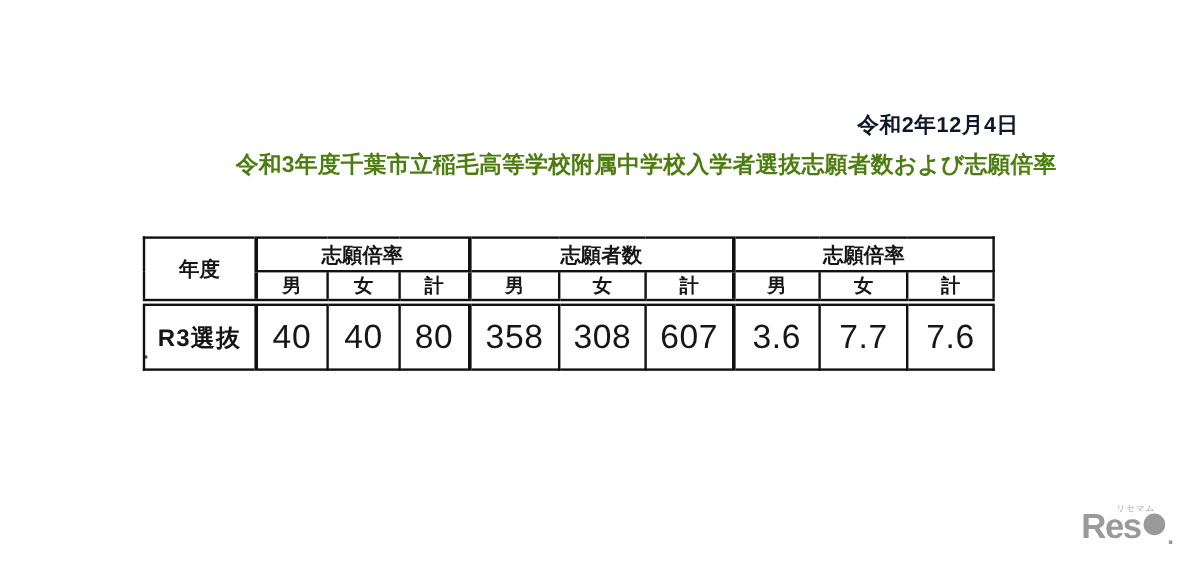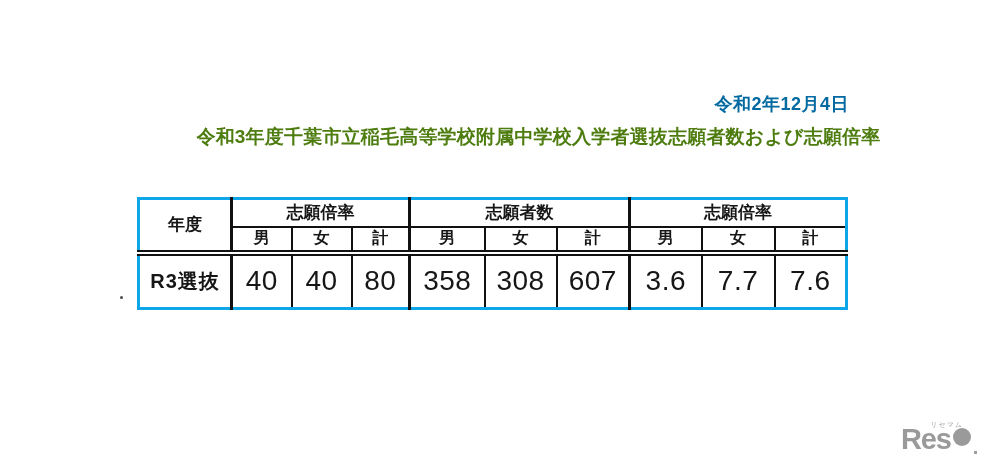--- a/index.html
+++ b/index.html
@@ -11,21 +11,21 @@
     color: #1c1c1c;
     overflow: hidden;
   }
   .doc-date {
     position: absolute;
     top: 92px;
     right: 136px;
     font-size: 18px;
     font-weight: 600;
     letter-spacing: 0.5px;
-    color: #0369a1;
+    color: #0f172a;
     white-space: nowrap;
   }
   .doc-title {
     position: absolute;
     top: 124px;
     left: 0;
     width: 100%;
     text-align: center;
     font-size: 19px;
     font-weight: 700;
@@ -38,26 +38,26 @@
     position: absolute;
     left: 120px;
     top: 296px;
     width: 3px;
     height: 3px;
     border-radius: 50%;
     background: #4a4a4a;
   }
   table.main-table {
     position: absolute;
-    left: 137px;
+    left: 119px;
     top: 197px;
     width: 708px;
     border-collapse: collapse;
     table-layout: fixed;
-    border: 3px solid #0ea5e9;
+    border: 1px solid #0ea5e9;
   }
   .main-table th, .main-table td {
     border: 2px solid #111;
     text-align: center;
     vertical-align: middle;
     padding: 0;
     font-weight: 600;
     color: #161616;
   }
   .main-table thead tr.grp-row th { height: 28px; font-size: 17px; }

